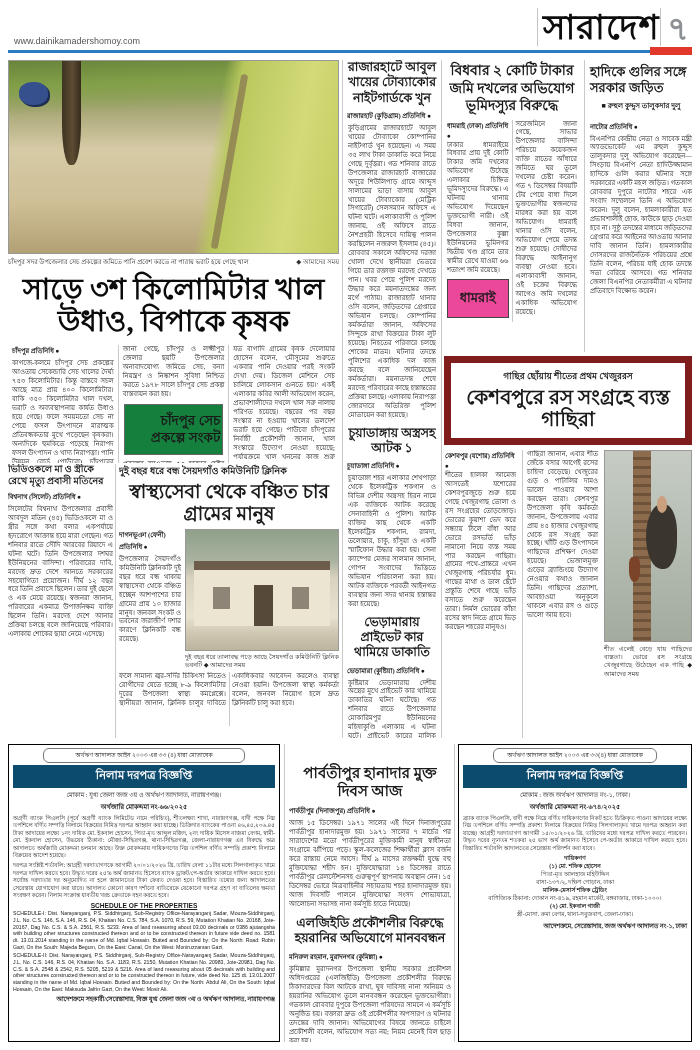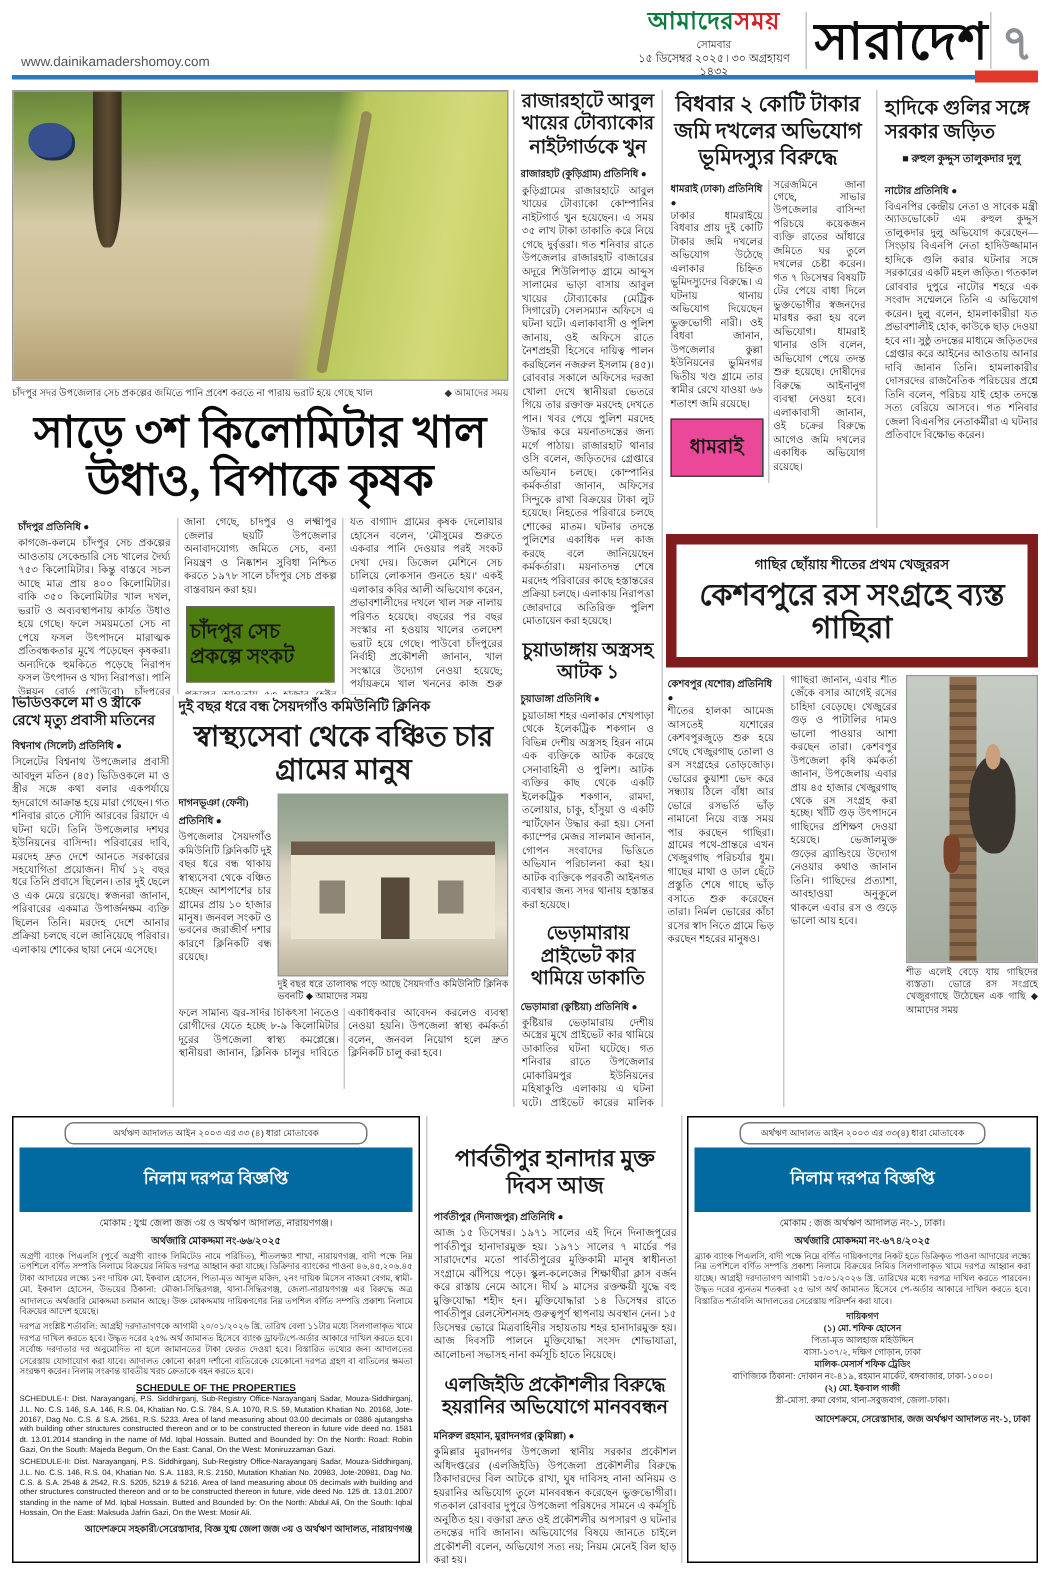--- a/index.html
+++ b/index.html
@@ -41,21 +41,21 @@
       linear-gradient(180deg, #7d934d 0%, #a9a878 26%, #d6cba6 46%, #cebf96 74%, #b3a075 100%);}
   .tree-trunk{position:absolute;left:16%;top:0;width:6%;height:54%;background:linear-gradient(90deg,#3e3322,#5d4c33 55%,#362b1c);border-radius:0 0 40% 40%;}
   .motorbike{position:absolute;left:3%;top:11%;width:9%;height:12%;background:#35508c;border-radius:45%;box-shadow:2px 2px 0 #1e2f55;}
   .canal-crack{position:absolute;left:66%;top:6%;width:2.2%;height:92%;background:#8a7752;opacity:.75;transform:rotate(10deg);border-radius:3px;}
   .caption-row{display:flex;justify-content:space-between;margin-top:3px;font-size:6.5px;color:#222;}
   .photo-credit{white-space:nowrap;margin-left:8px;color:#333;}
   .lead-headline{margin-top:5px;font-size:29px;font-weight:bold;text-align:center;line-height:1.12;color:#0b0b0b;}
   .lead-body{display:flex;margin-top:7px;height:118px;}
   .lead-col{flex:1;padding:0 4px;}
   .lead-col + .lead-col{border-left:1px solid var(--rule);}
-  .inset-box{border:1px solid #666;background:#4d7c0f;text-align:left;font-size:13.5px;font-weight:bold;line-height:1.3;padding:7px 2px;margin:5px 1px;}
+  .inset-box{border:1px solid #666;background:#15803d;text-align:right;font-size:13.5px;font-weight:bold;line-height:1.3;padding:7px 2px;margin:5px 1px;}
 
   
   .lower-left{position:absolute;left:8px;top:464px;width:105px;height:274px;}
   .clinic{position:absolute;left:119px;top:464px;width:220px;height:274px;}
   .clinic-kicker{font-size:9.5px;font-weight:bold;text-align:left;}
   .clinic-headline{font-size:19px;font-weight:bold;text-align:center;line-height:1.15;margin:2px 0 4px;}
   .clinic-row{display:flex;gap:4px;}
   .clinic-textcol{width:62px;flex:none;}
   .clinic-photo-wrap{flex:1;}
   .clinic-photo{position:relative;width:100%;height:122px;border:1px solid #999;overflow:hidden;
@@ -99,45 +99,40 @@
   .gachhi-person{position:absolute;left:48%;top:28%;width:36%;height:34%;background:#3a362f;border-radius:50% 42% 42% 50%;}
   .gachhi-head{position:absolute;left:60%;top:24%;width:12%;height:9%;background:#caa07e;border-radius:50%;}
   .sap-pot{position:absolute;left:28%;top:56%;width:13%;height:13%;background:#7b4328;border-radius:30% 30% 45% 45%;}
   .kesh-caption{font-size:6.3px;line-height:1.32;text-align:justify;margin-top:3px;color:#222;}
 
   
   .notice{position:absolute;top:744px;height:298px;border:1px solid #000;padding:3px 4px;overflow:hidden;background:#fff;}
   .notice-left{left:8px;width:272px;}
   .notice-right{left:458px;width:234px;}
   .law-line{font-size:6px;text-align:center;border:1px solid #777;border-radius:6px;padding:1px 2px;margin:0 30px 2px;}
-  .notice-bar{background:#0369a1;color:#fff;font-weight:bold;font-size:11.5px;text-align:center;padding:12px 0;margin-bottom:2px;}
+  .notice-bar{background:#0c4a6e;color:#fff;font-weight:bold;font-size:11.5px;text-align:center;padding:2px 0;margin-bottom:2px;}
   .court-line{font-size:6.4px;text-align:center;}
   .case-line{font-size:6.6px;font-weight:bold;text-align:center;margin-bottom:2px;}
   .notice-para{font-size:5.7px;line-height:1.3;text-align:justify;margin-bottom:3px;}
   .schedule-title{font-size:6.6px;font-weight:bold;text-align:center;text-decoration:underline;margin:2px 0 1px;font-family:"Liberation Sans",sans-serif;}
   .schedule-para{font-size:5.2px;line-height:1.28;text-align:justify;font-family:"Liberation Sans",sans-serif;margin-bottom:2px;}
   .notice-footer{font-size:6.2px;font-weight:bold;text-align:right;margin-top:2px;}
   .party-line{font-size:5.9px;text-align:center;line-height:1.35;}
   .party-line.b{font-weight:bold;}
 
   .mid-bottom{position:absolute;left:289px;top:744px;width:162px;height:298px;overflow:hidden;}
   .mid-head{font-size:15px;font-weight:bold;text-align:center;line-height:1.2;margin:20px 0 5px;}
   .mid-head2{font-size:12.5px;font-weight:bold;text-align:center;line-height:1.25;margin:7px 0 4px;}
 </style>
 </head>
 <body>
 
 <div id="page">
 
   <div class="site-url">www.dainikamadershomoy.com</div>
-  <div class="brand-block">
-    <div class="brand-line"><span class="brand-green">আমাদের</span><span class="brand-red">সময়</span></div>
-    <div class="weekday">সোমবার</div>
-    <div class="dateline">১৫ ডিসেম্বর ২০২৫ ৷ ৩০ অগ্রহায়ণ ১৪৩২</div>
-  </div>
   <div class="hdr-vr" style="left:537px"></div>
   <div class="section-title">সারাদেশ</div>
   <div class="hdr-vr" style="left:660px"></div>
   <div class="page-number">৭</div>
   <div class="hdr-rule"></div>
   <div class="hdr-rule-red"></div>
 
   <div class="lead">
     <div class="lead-photo">
       <div class="motorbike"></div>

